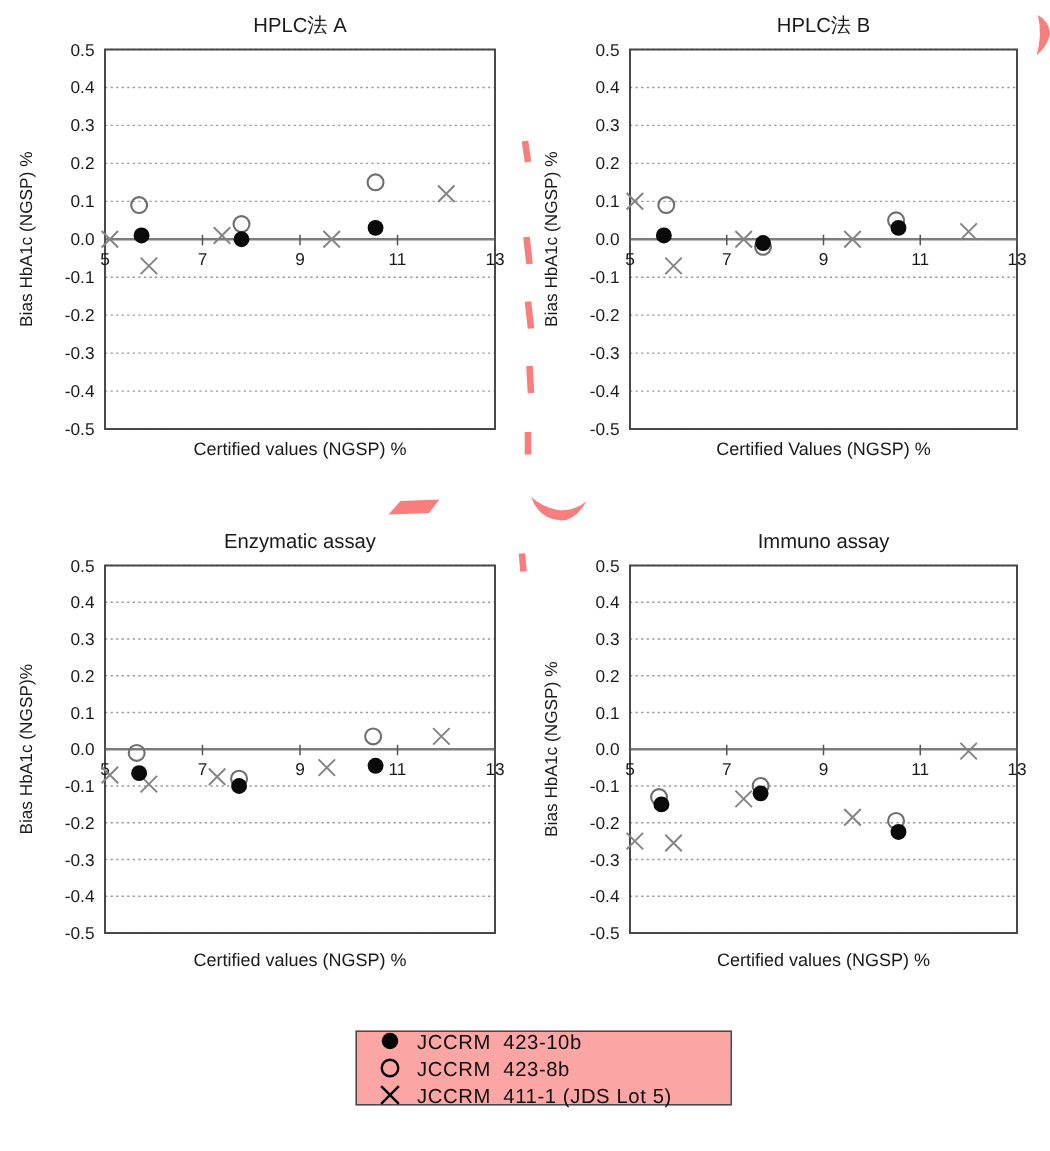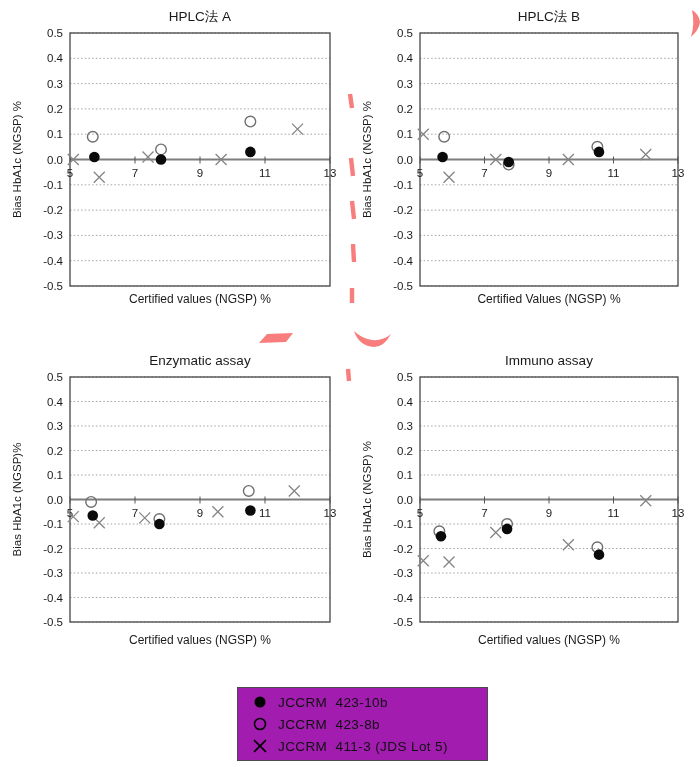--- a/index.html
+++ b/index.html
@@ -7,22 +7,22 @@
     position:relative;width:700px;height:767px;background:#ffffff;
     font-family:"Liberation Sans",sans-serif;overflow:hidden;
   }
   .chart-svg{position:absolute;}
   #svg-a{left:0;top:0;}
   #svg-b{left:350px;top:0;}
   #svg-c{left:0;top:350px;}
   #svg-d{left:350px;top:350px;}
   #watermark{left:0;top:0;pointer-events:none;}
   .legend{
-    position:absolute;left:237px;top:687px;width:251px;height:74px;
-    border:1.4px solid #4a4a4a;box-sizing:border-box;background:#a21caf;
+    position:absolute;left:237px;top:687px;width:251px;height:50px;
+    border:1.4px solid #4a4a4a;box-sizing:border-box;background:#fca5a5;
     display:flex;flex-direction:column;justify-content:center;padding-left:13px;
   }
   .legend-row{display:flex;align-items:center;height:22px;}
   .legend-row svg{width:18px;height:18px;flex:0 0 18px;}
   .legend-label{
     font-size:13.5px;color:#101010;margin-left:9px;white-space:pre;
     letter-spacing:0.4px;
   }
 </style>
 </head>
@@ -261,21 +261,21 @@
     <div class="legend-row">
       <svg viewBox="0 0 18 18">
           <circle cx="9" cy="9" r="5.5" fill="none" stroke="#000000" stroke-width="1.6"></circle>
         </svg>
       <span class="legend-label">JCCRM  423-8b</span>
     </div>
     <div class="legend-row">
       <svg viewBox="0 0 18 18">
           <path d="M3.0999999999999996,3.0999999999999996 L14.9,14.9 M14.9,3.0999999999999996 L3.0999999999999996,14.9" stroke="#000000" stroke-width="1.6" fill="none"></path>
         </svg>
-      <span class="legend-label">JCCRM  411-3 (JDS Lot 5)</span>
+      <span class="legend-label">JCCRM  411-1 (JDS Lot 5)</span>
     </div>
   </div>
 
   <svg id="watermark" class="chart-svg" width="700" height="767" viewBox="0 0 700 767">
       <path d="M350,94 L352,108" stroke="#f87d7d" stroke-width="4.4" fill="none"></path>
       <path d="M351,158 L353,176" stroke="#f87d7d" stroke-width="4.4" fill="none"></path>
       <path d="M352,201 L354,219" stroke="#f87d7d" stroke-width="4.4" fill="none"></path>
       <path d="M353,244 L354,262" stroke="#f87d7d" stroke-width="4.4" fill="none"></path>
       <path d="M352,288 L352,303" stroke="#f87d7d" stroke-width="4.4" fill="none"></path>
       <path d="M348,369 L349,381" stroke="#f87d7d" stroke-width="4.4" fill="none"></path>

